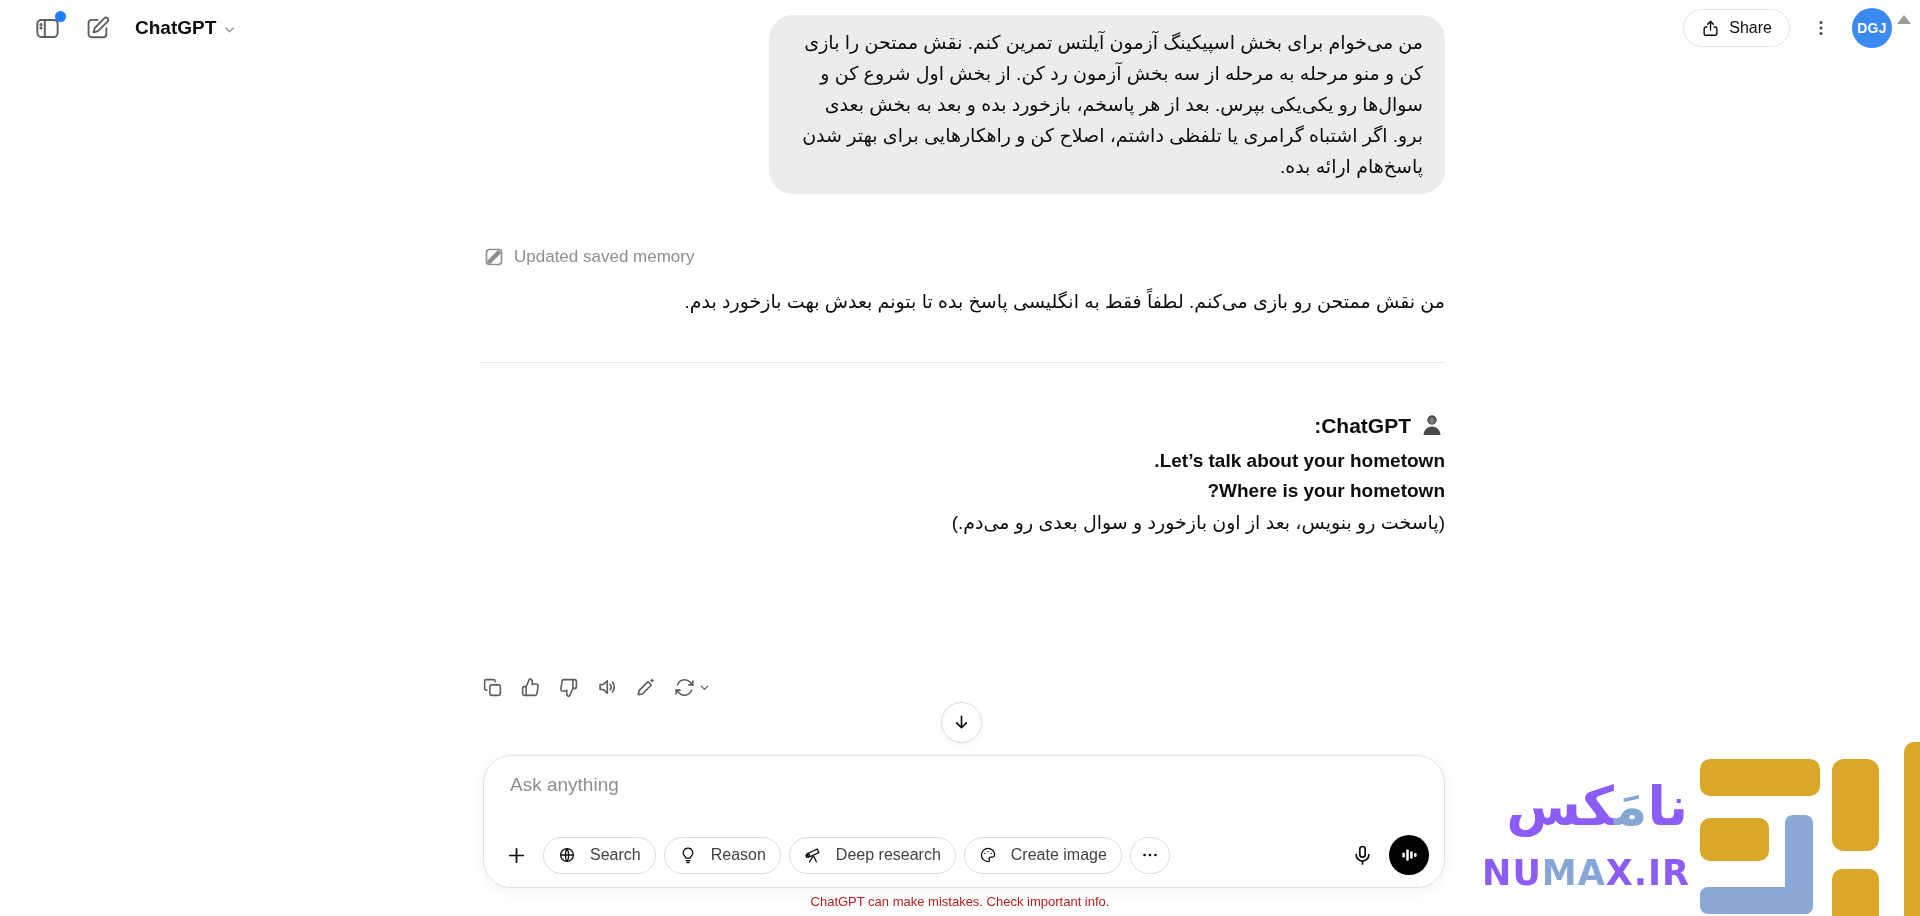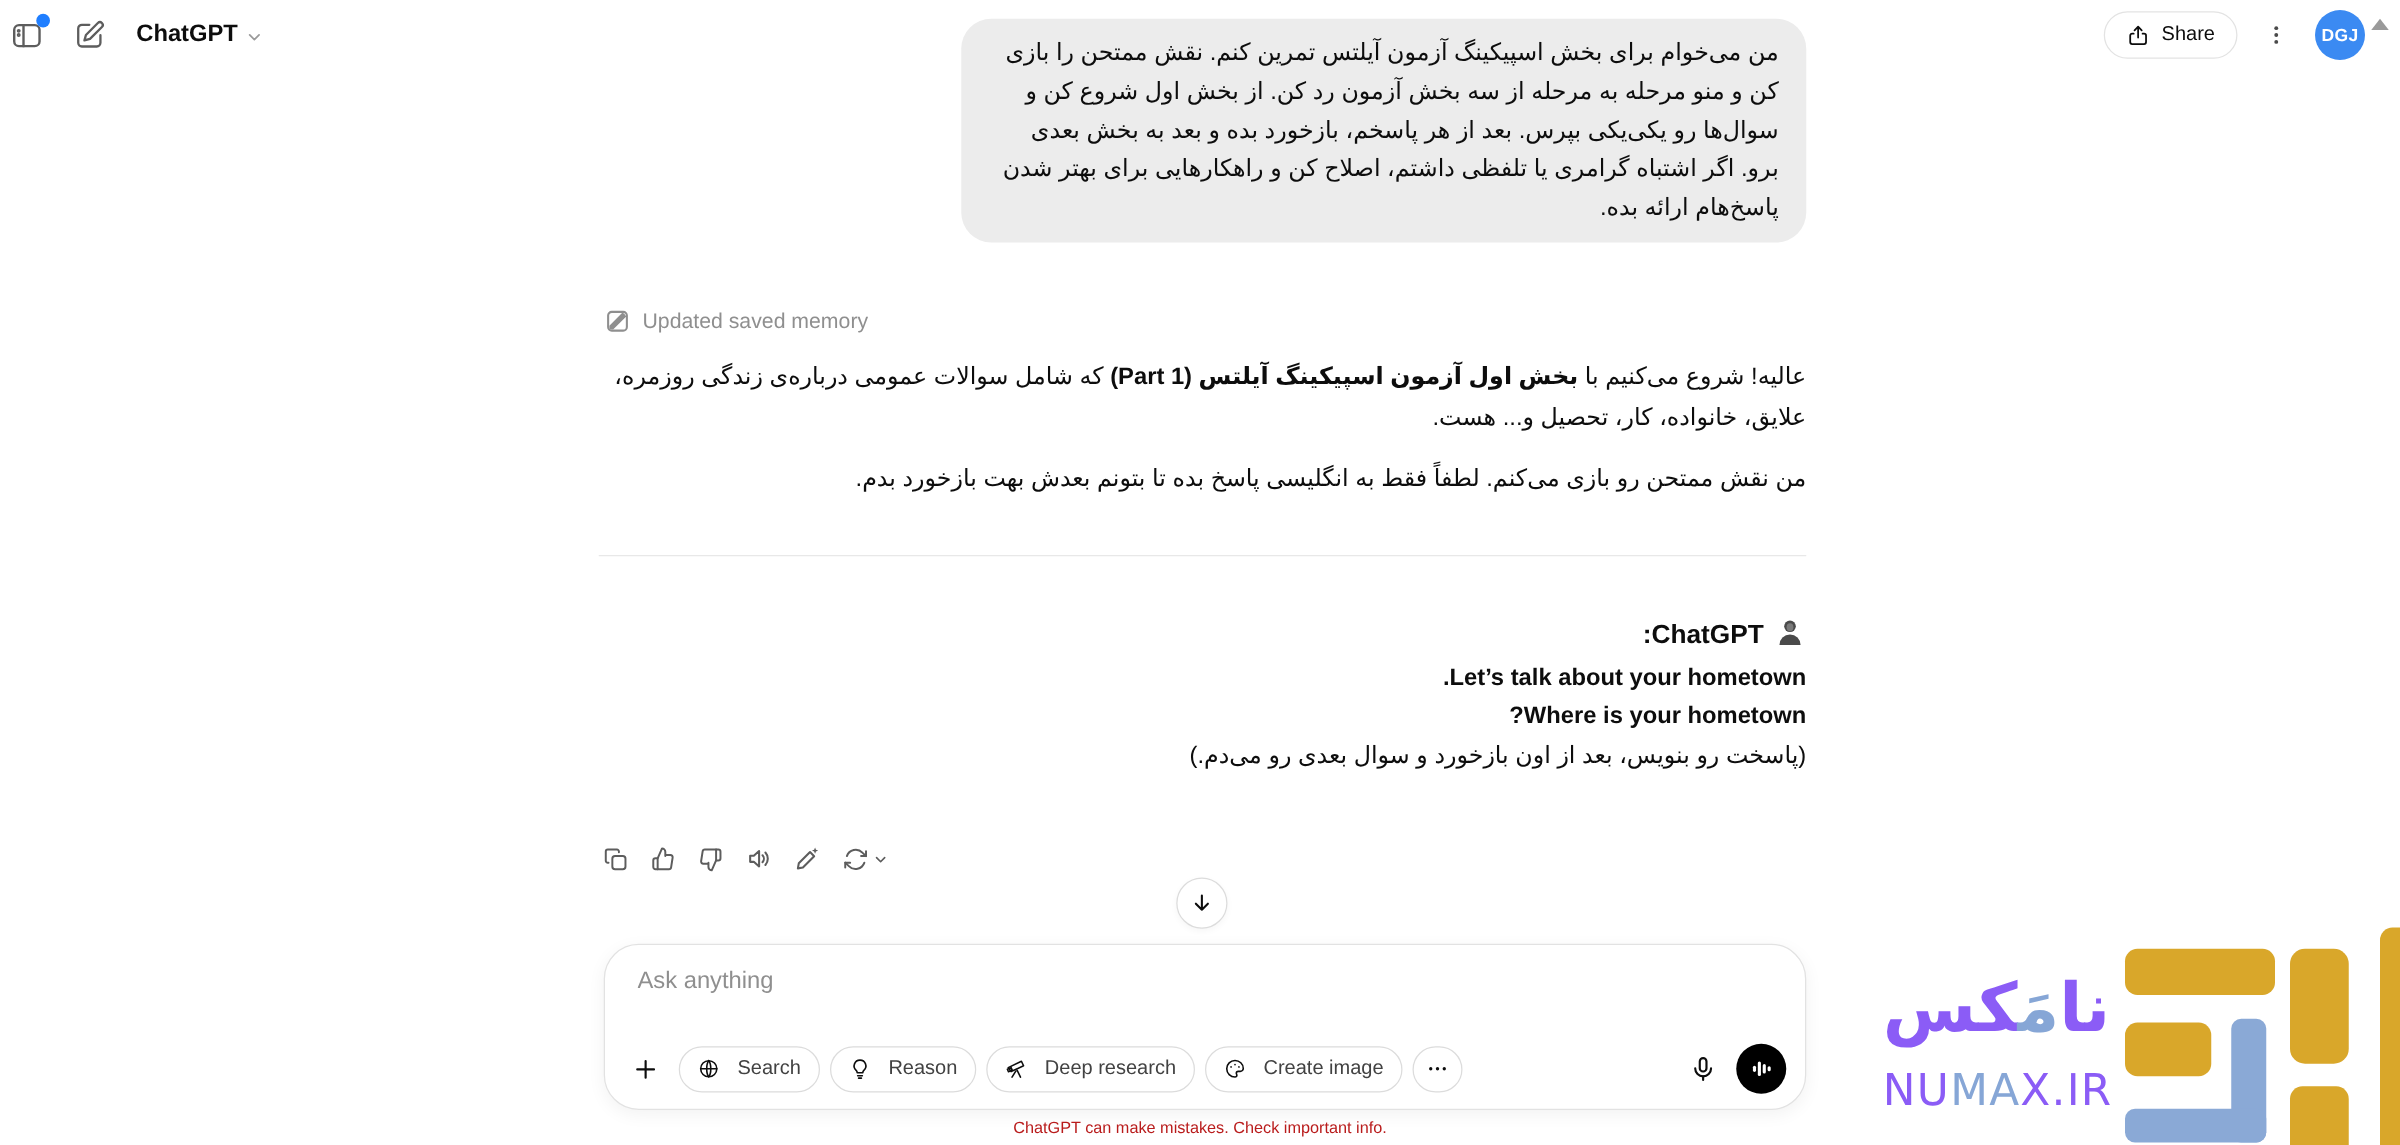--- a/index.html
+++ b/index.html
@@ -1,21 +1,21 @@
 <!DOCTYPE html>
 <html><head>
 <meta charset="utf-8">
 <style>
   * { margin:0; padding:0; box-sizing:border-box; }
   html,body { width:1920px; height:916px; overflow:hidden; background:#fff;
     font-family:"Liberation Sans","DejaVu Sans",sans-serif; color:#0d0d0d; }
   .stage { position:relative; width:1920px; height:916px; overflow:hidden; background:#fff; }
 
   
-  .tb-left { position:absolute; left:8px; top:0; height:56px; display:flex; align-items:center; gap:24px;justify-content:center; }
+  .tb-left { position:absolute; left:34px; top:0; height:56px; display:flex; align-items:center; gap:24px;justify-content:center; }
   .tb-right { position:absolute; right:28px; top:0; height:56px; display:flex; align-items:center; gap:20px; }
   .icon-btn { display:flex; align-items:center; justify-content:center; background:none; border:none; cursor:pointer; color:#5d5d5d; position:relative; }
   .blue-dot { position:absolute; top:-4px; right:-5px; width:11px; height:11px; border-radius:50%; background:#1f7eff; }
   .app-title { display:flex; align-items:center; gap:6px; font-size:19px; font-weight:600; color:#0d0d0d; cursor:pointer; }
   .app-title .chev { color:#9a9a9a; margin-top:2px; }
   .share-btn { display:flex; align-items:center; gap:9px; height:38px; padding:0 17px; border:1px solid #e3e3e3; border-radius:19px; background:#fff; font-size:16px; color:#0d0d0d; cursor:pointer; }
   .avatar { width:40px; height:40px; border-radius:50%; background:#3b8af2; color:#fff; font-size:14px; font-weight:bold; display:flex; align-items:center; justify-content:center; letter-spacing:.3px; cursor:pointer; }
   .scroll-tri { position:absolute; right:9px; top:15px; width:0; height:0; border-left:7px solid transparent; border-right:7px solid transparent; border-bottom:9px solid #9a9a9a; cursor:pointer; }
 
   
@@ -45,21 +45,21 @@
   .pill svg { color:#0d0d0d; }
   .more-btn { width:40px; height:37px; border:1px solid #dcdcdc; border-radius:19px; background:#fff; display:flex; align-items:center; justify-content:center; margin-left:8px; color:#0d0d0d; cursor:pointer; }
   .right-tools { margin-left:auto; display:flex; align-items:center; gap:15px; }
   .mic-btn { background:none; border:none; color:#0d0d0d; display:flex; cursor:pointer; }
   .voice-btn { width:40px; height:40px; border-radius:50%; background:#000; border:none; display:flex; align-items:center; justify-content:center; cursor:pointer; }
 
   .disclaimer { position:absolute; top:894px; left:0; width:1920px; text-align:center; font-size:13px; color:#b91c1c; }
 
   
   .wm-fa { position:absolute; top:768px; right:232px; font-size:54px; font-weight:bold; line-height:1.45; direction:rtl; font-family:"DejaVu Sans",sans-serif; }
-  .wm-en { position:absolute; top:856px; right:230px; font-size:35px; font-weight:normal; letter-spacing:1px; line-height:1; font-family:"DejaVu Sans",sans-serif; }
+  .wm-en { position:absolute; top:856px; right:230px; font-size:35px; font-weight:bold; letter-spacing:1px; line-height:1; font-family:"DejaVu Sans",sans-serif; }
   .gold { color:#8b5cf6; }
   .wblue { color:#86a6d6; }
   .shape { position:absolute; }
   .sg { background:#d9a72a; }
   .sb { background:#8aa9d6; }
 
   strong { font-weight:bold; }
 </style>
 </head>
 <body>
@@ -130,21 +130,20 @@
     <span style="display:flex">
       <svg width="20" height="20" viewBox="0 0 24 24">
         <path d="M6.5 3h11A3.5 3.5 0 0 1 21 6.5v11a3.5 3.5 0 0 1-3.5 3.5h-11A3.5 3.5 0 0 1 3 17.5v-11A3.5 3.5 0 0 1 6.5 3z" fill="none" stroke="#8f8f8f" stroke-width="2"></path>
         <path d="M16.8 3.6L4.2 16.2V20h3.6L20.4 7.4a9 9 0 0 0-3.6-3.8z" fill="#8f8f8f"></path>
       </svg>
     </span>
     <span>Updated saved memory</span>
   </div>
 
   <div class="assistant" dir="rtl">
-    <p class="para"><span>عالیه! شروع می‌کنیم با </span><strong>بخش اول آزمون اسپیکینگ آیلتس (Part 1)</strong><span> که شامل سوالات عمومی درباره‌ی زندگی روزمره، علایق، خانواده، کار، تحصیل و... هست.</span></p>
     <p>من نقش ممتحن رو بازی می‌کنم. لطفاً فقط به انگلیسی پاسخ بده تا بتونم بعدش بهت بازخورد بدم.</p>
     <hr>
     <p class="examiner-h"><span class="person" style="display:inline-block">
         <svg width="26" height="26" viewBox="0 0 24 24">
             <circle cx="12" cy="7.4" r="4.3" fill="#4a4a4a"></circle>
             <path d="M4.2 21.2a7.8 7.8 0 0 1 15.6 0z" fill="#4a4a4a"></path>
             <ellipse cx="12" cy="8.1" rx="2.5" ry="3" fill="#7a7a7a"></ellipse>
           </svg>
       </span><strong>ChatGPT:</strong></p>
     <p class="qline">Let’s talk about your hometown.</p>

